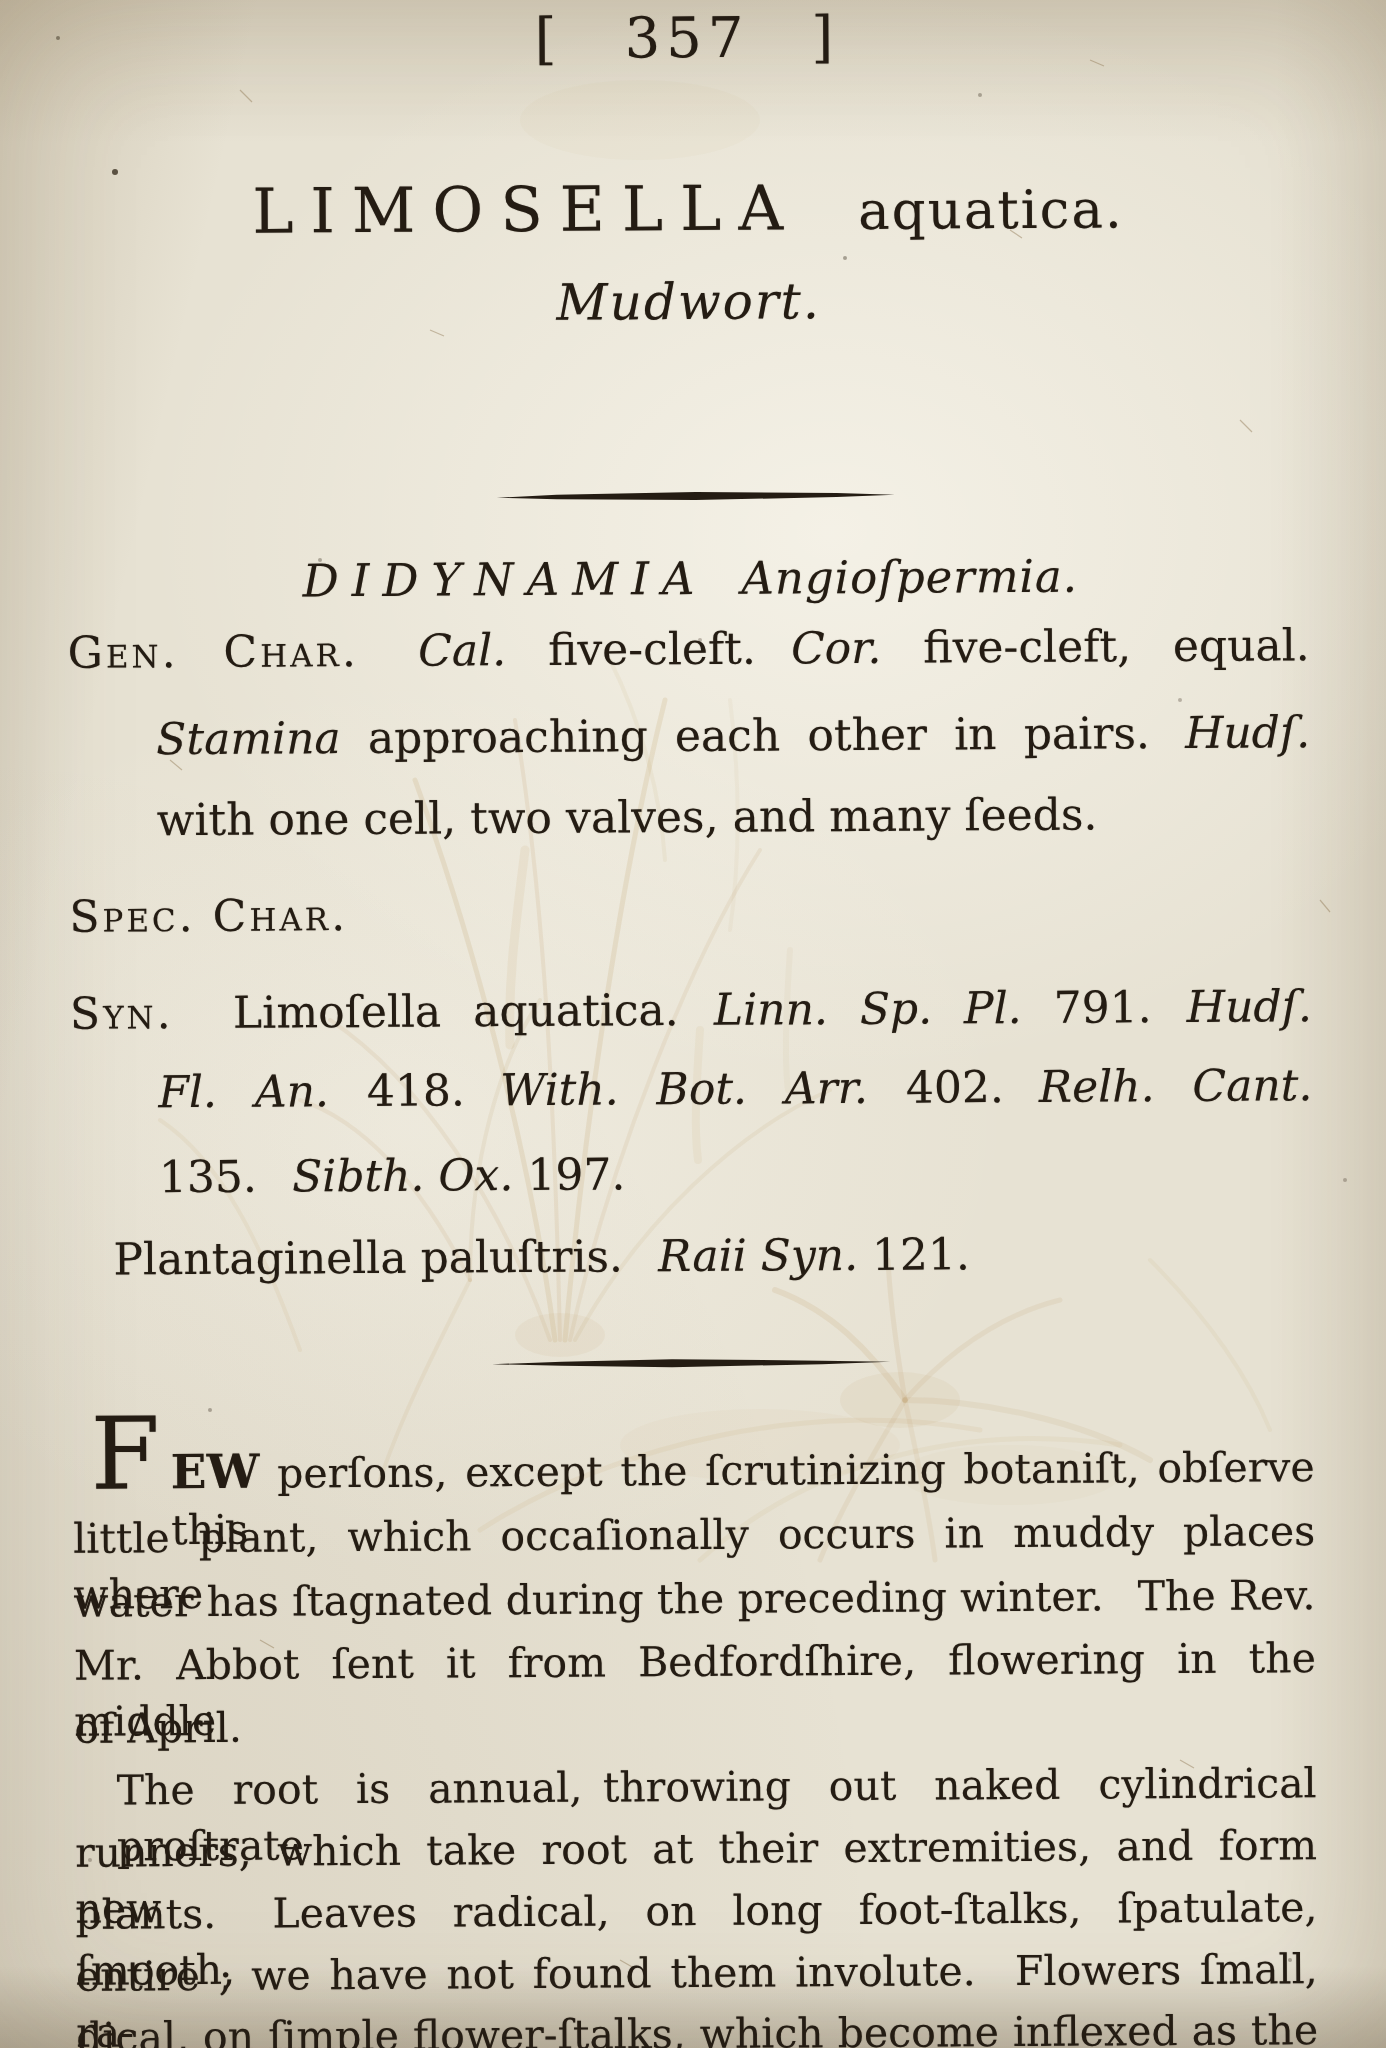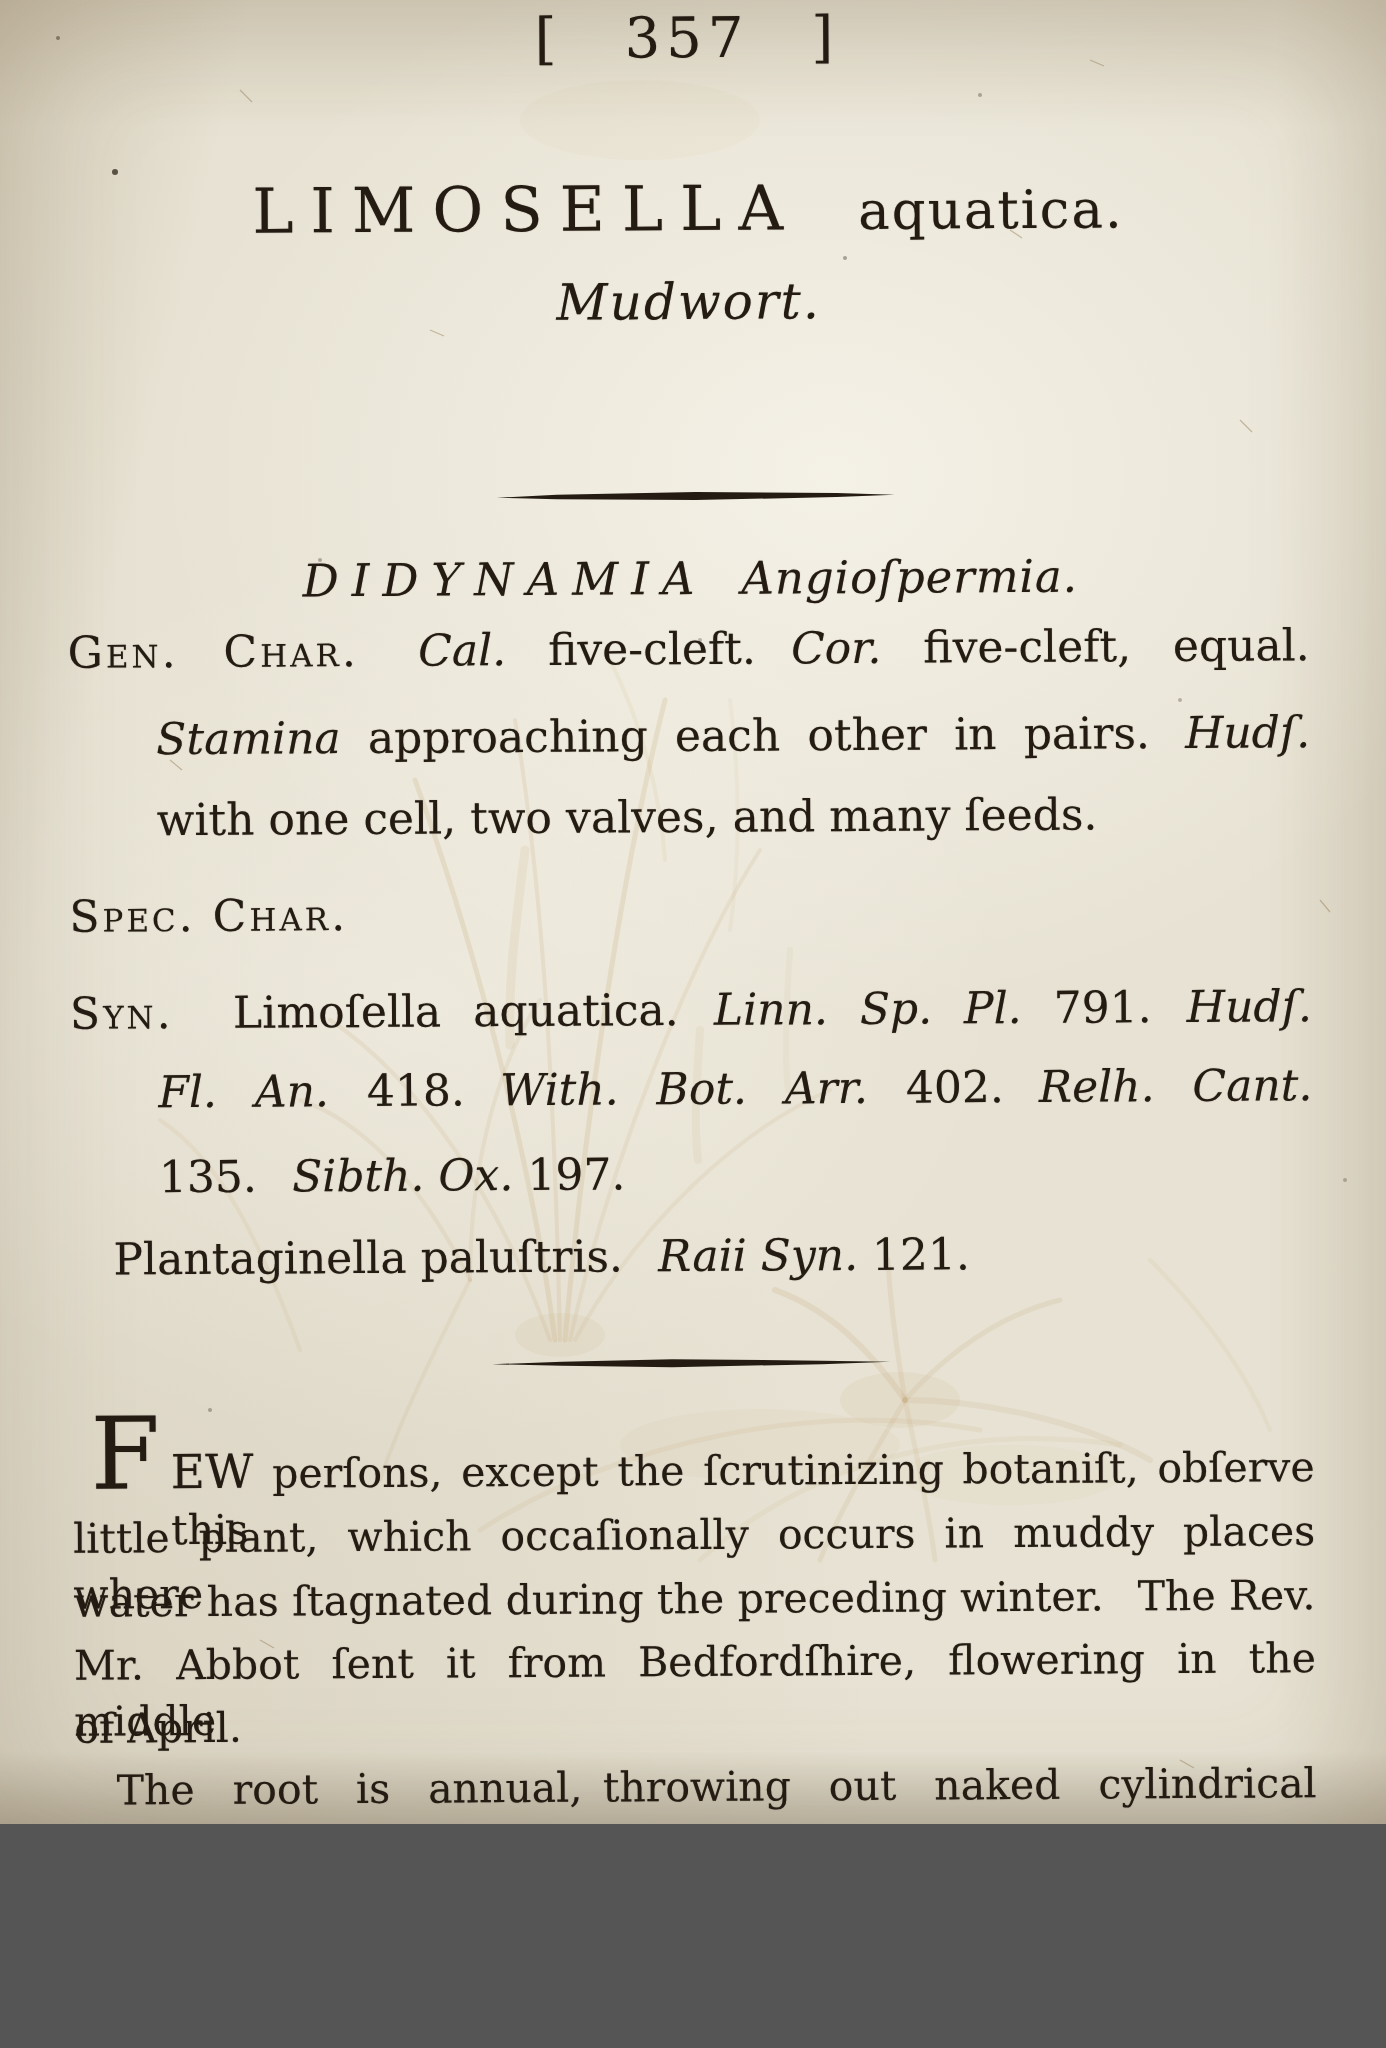--- a/index.html
+++ b/index.html
@@ -1,17 +1,17 @@
 <!DOCTYPE html>
 <html><head>
 <meta charset="utf-8">
 <style>
   html,body{margin:0;padding:0;background:#555;}
   .page{
-    position:relative; width:1386px; height:1824px; overflow:hidden;
+    position:relative; width:1386px; height:2048px; overflow:hidden;
     background-color:#e7e2d3;
     background-image:
       radial-gradient(ellipse 950px 760px at 60% 26%, rgba(255,253,246,.55), rgba(255,253,246,0) 72%),
       radial-gradient(ellipse 800px 600px at 30% 55%, rgba(252,250,242,.35), rgba(252,250,242,0) 75%),
       linear-gradient(103deg, rgba(133,110,72,.20) 0%, rgba(133,110,72,0) 14%),
       linear-gradient(to bottom, rgba(133,110,72,.16), rgba(133,110,72,0) 7%),
       linear-gradient(to top, rgba(90,74,48,.28), rgba(90,74,48,0) 4%),
       linear-gradient(to left, rgba(133,110,72,.10), rgba(133,110,72,0) 8%),
       radial-gradient(ellipse at 0% 100%, rgba(120,98,64,.12), rgba(120,98,64,0) 45%);
     box-shadow: inset 0 0 140px rgba(96,80,52,.18);
@@ -36,21 +36,21 @@
   .species{font-size:53px;letter-spacing:2px;}
   .titlegap{display:inline-block;width:58px;}
   .mudwort{font-size:50px;line-height:58px;font-style:italic;letter-spacing:2px;}
   .didy{font-size:45px;line-height:54px;}
   .clsname{font-style:italic;letter-spacing:13px;}
   .ordname{font-style:italic;letter-spacing:1px;}
   .didygap{display:inline-block;width:34px;}
   .rule{position:absolute;height:10px;}
   .rule svg{display:block;}
   .dropcap{position:absolute;left:88px;top:1413px;font-size:100px;line-height:76px;text-shadow:0 0 1px rgba(36,28,18,.5);}
-  .lead{font-size:47px;line-height:1;}
+  .lead{font-size:47px;line-height:1;font-weight:bold;}
 </style>
 </head>
 <body>
 
 <div class="page">
 
   <svg class="ghost" width="1386" height="2048" viewBox="0 0 1386 2048">
     <g stroke="#c2a36f" fill="none" stroke-linecap="round">
 
       <path d="M555,1340 C530,1150 470,930 415,780" stroke-width="5" opacity="0.20"></path>

